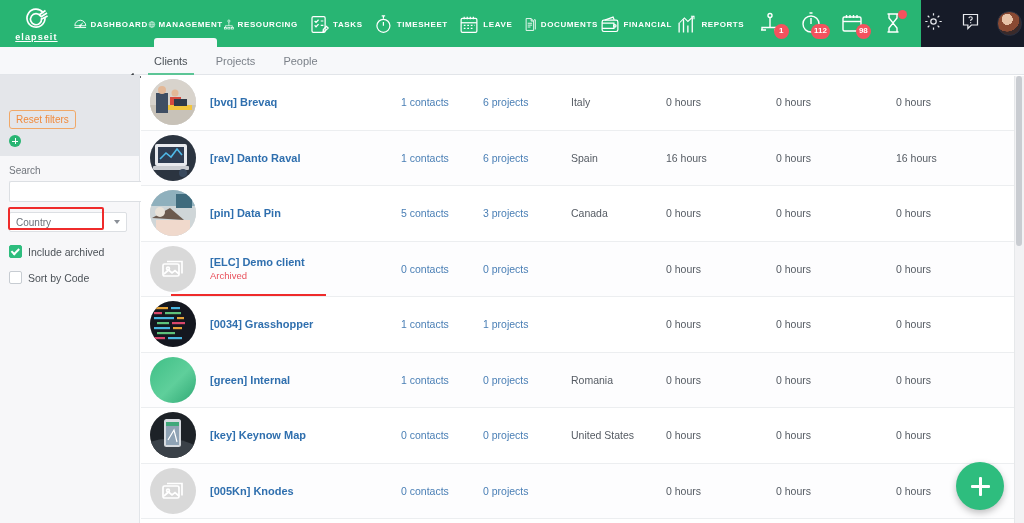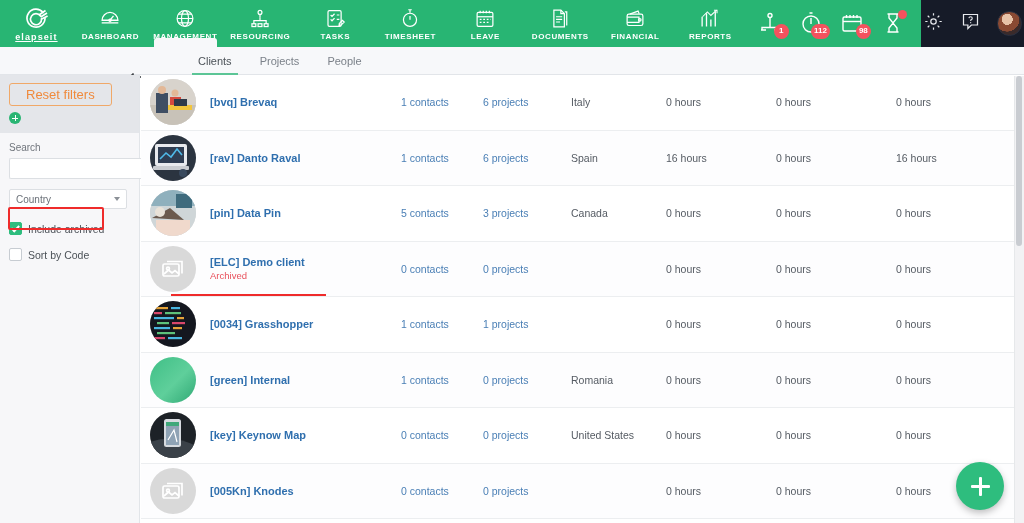--- a/index.html
+++ b/index.html
@@ -26,21 +26,21 @@
   .brand-logo svg { display: block; }
   .brand-name {
     font-size: 9px; letter-spacing: 1.1px; font-weight: 700;
     color: #ffffff;
     text-decoration: underline;
   }
   .navitems { display: flex; align-items: stretch; flex: 1; }
   .navitem {
     position: relative;
     width: 75px;
-    display: flex; flex-direction: column;
+    display: flex; flex-direction: row;
     align-items: center; justify-content: center; gap: 3px;
     color: #ffffff; cursor: pointer;
     padding-top: 2px;
   }
   .navitem .nlabel {
     font-size: 8px; font-weight: 700; letter-spacing: .6px;
     white-space: nowrap;
   }
   .navitem.active::after {
     content: ""; position: absolute; left: 6px; right: 6px; bottom: 0;
@@ -71,21 +71,21 @@
   .avatar-top {
     width: 25px; height: 25px; border-radius: 50%;
     background: radial-gradient(circle at 40% 32%, #e8c3a8 0 26%, #8a4a33 27% 58%, #3a2a2a 59% 100%);
     border: 1px solid #2a3040; cursor: pointer;
   }
 
   
   .tabsbar {
     position: absolute; top: 47px; left: 0; width: 1024px; height: 28px;
     background: #f7f8fa; border-bottom: 1px solid #e2e5e9;
-    display: flex; align-items: center; padding-left: 44px;
+    display: flex; align-items: center;
   }
   .tabs { display: flex; margin-left: 140px; height: 28px; }
   .tab {
     padding: 0 14px; height: 28px; line-height: 28px;
     font-size: 11px; color: #7b8189; cursor: pointer;
     position: relative;
   }
   .tab.active { color: #4c5258; }
   .tab.active::after {
     content: ""; position: absolute; left: 8px; right: 8px; bottom: 0;
@@ -98,22 +98,23 @@
     width: 140px; height: 448px;
     background: #f7f7f9; border-right: 1px solid #e2e5e9;
   }
   .sb-top {
     background: #e4e6ea; padding: 8px 9px 9px 9px;
   }
   .reset-btn {
     display: inline-block;
     border: 1px solid #f0a868; color: #f08a3c;
     background: transparent; border-radius: 3px;
-    font-size: 13px; padding: 3px 16px; cursor: pointer;
+    font-size: 10px; padding: 3px 6px; cursor: pointer;
     font-family: "Liberation Sans", sans-serif;
+    margin-top: 27px;
   }
   .select {
     margin-top: 7px; width: 118px; height: 20px;
     background: #ffffff; border: 1px solid #dcdfe3; border-radius: 2px;
     display: flex; align-items: center; justify-content: space-between;
     padding: 0 6px; font-size: 10px; color: #6b7179; cursor: pointer;
   }
   .caret { width:0;height:0;border-left:3.5px solid transparent;border-right:3.5px solid transparent;border-top:4px solid #8b9097; }
   .plus-circle {
     margin-top: 6px; width: 12px; height: 12px; border-radius: 50%;

